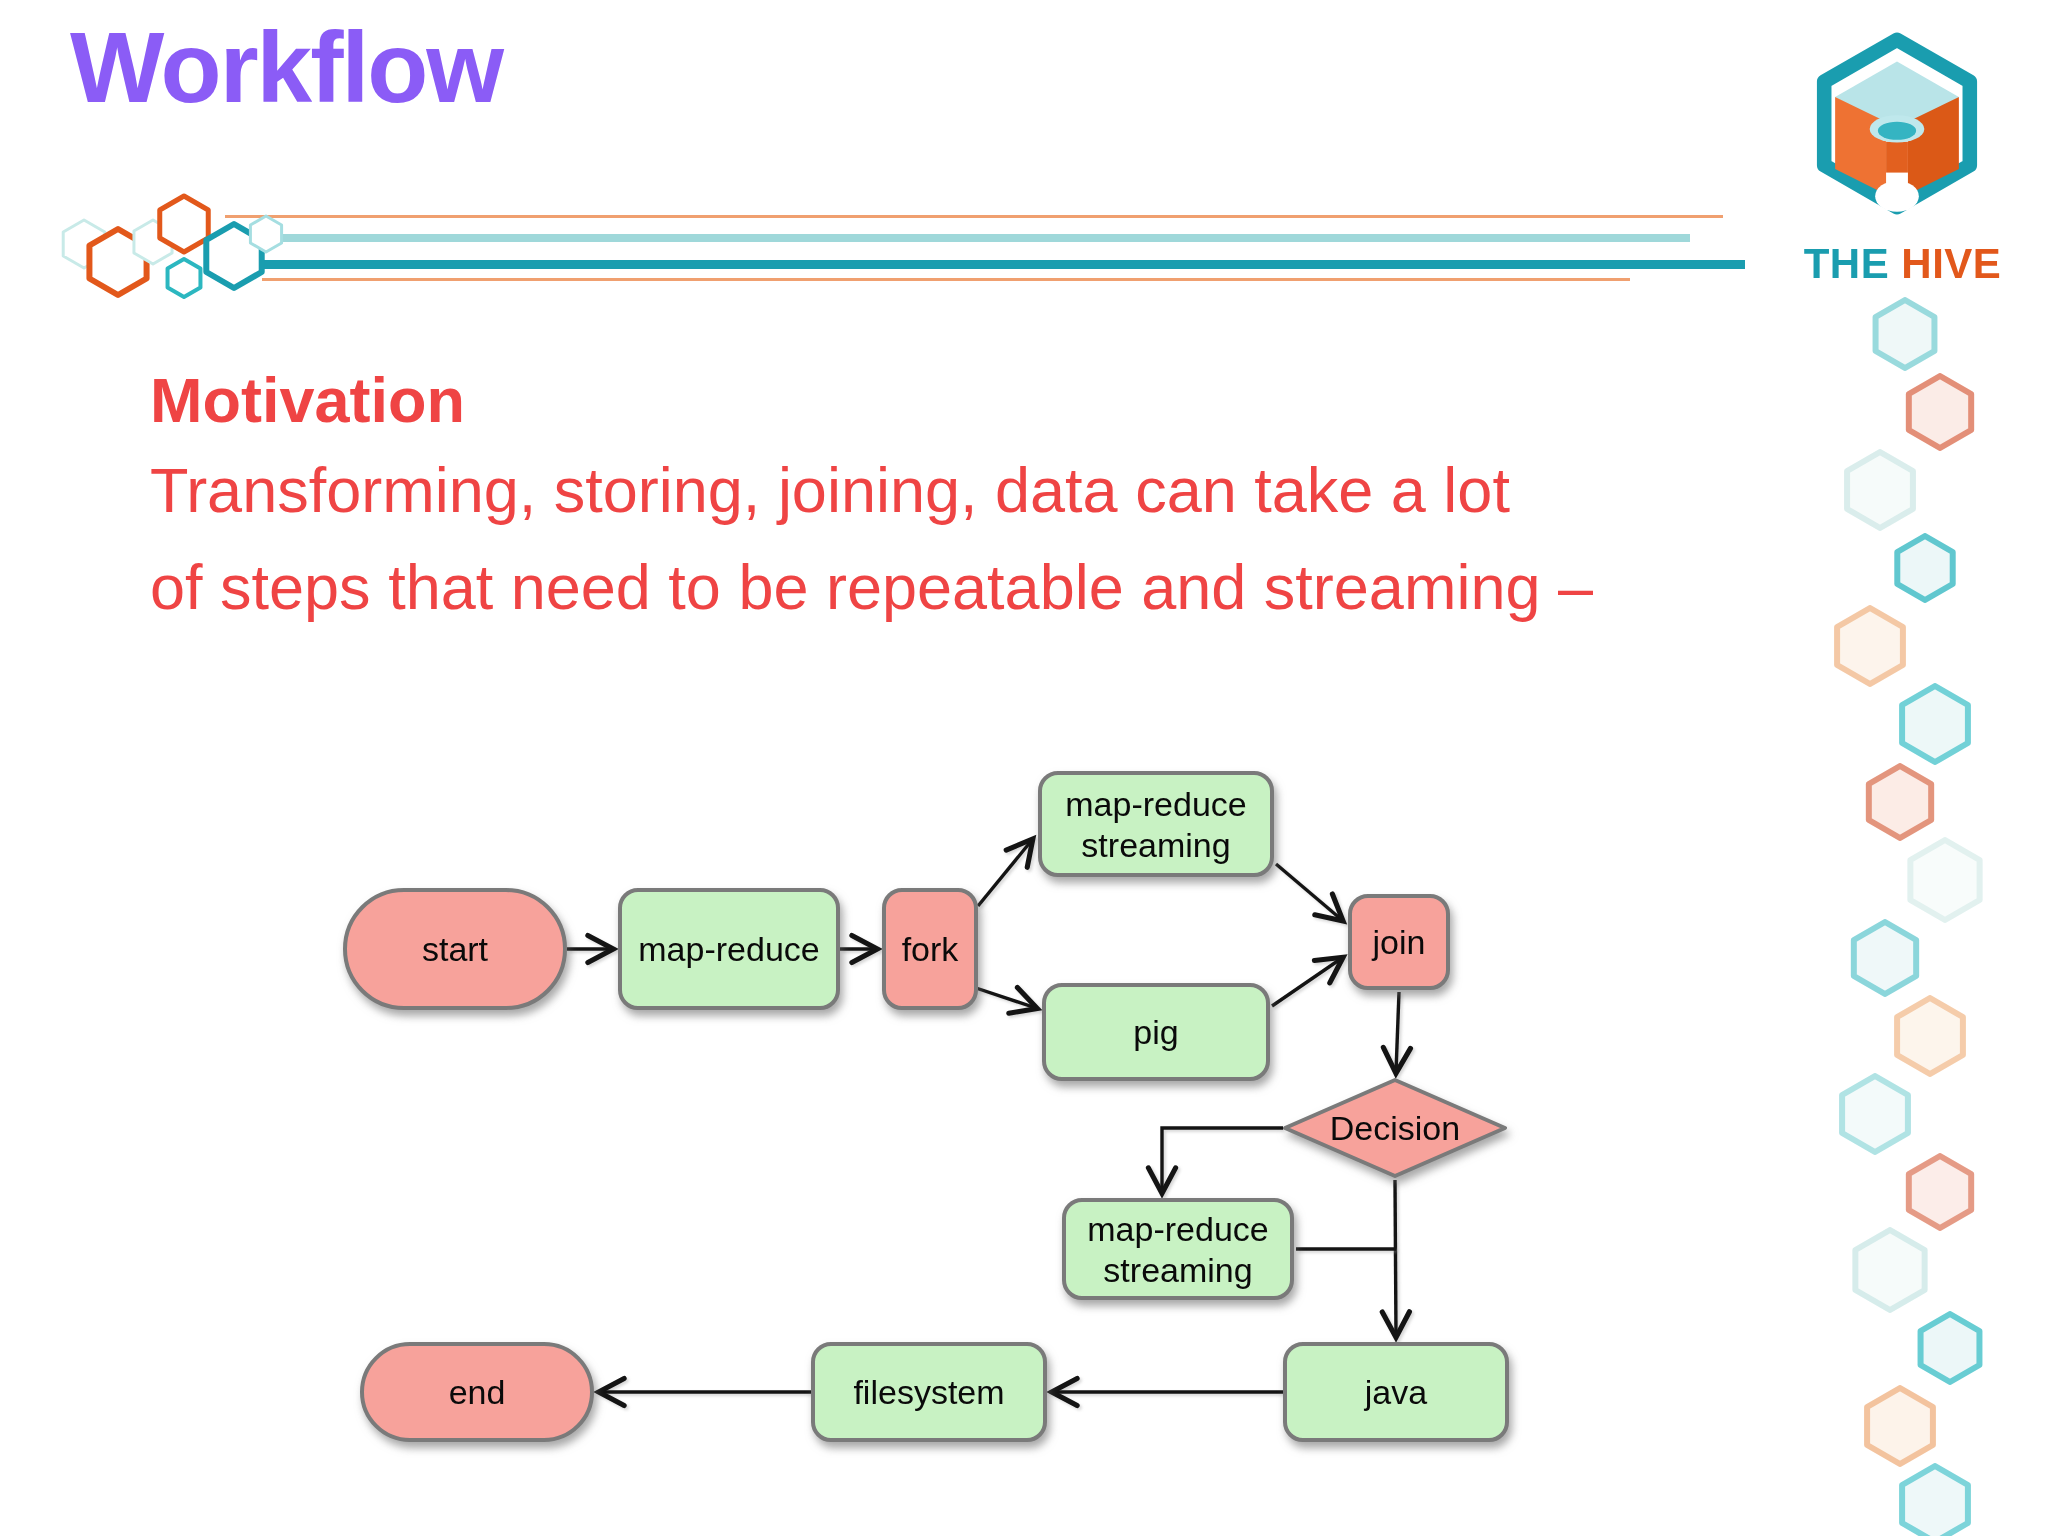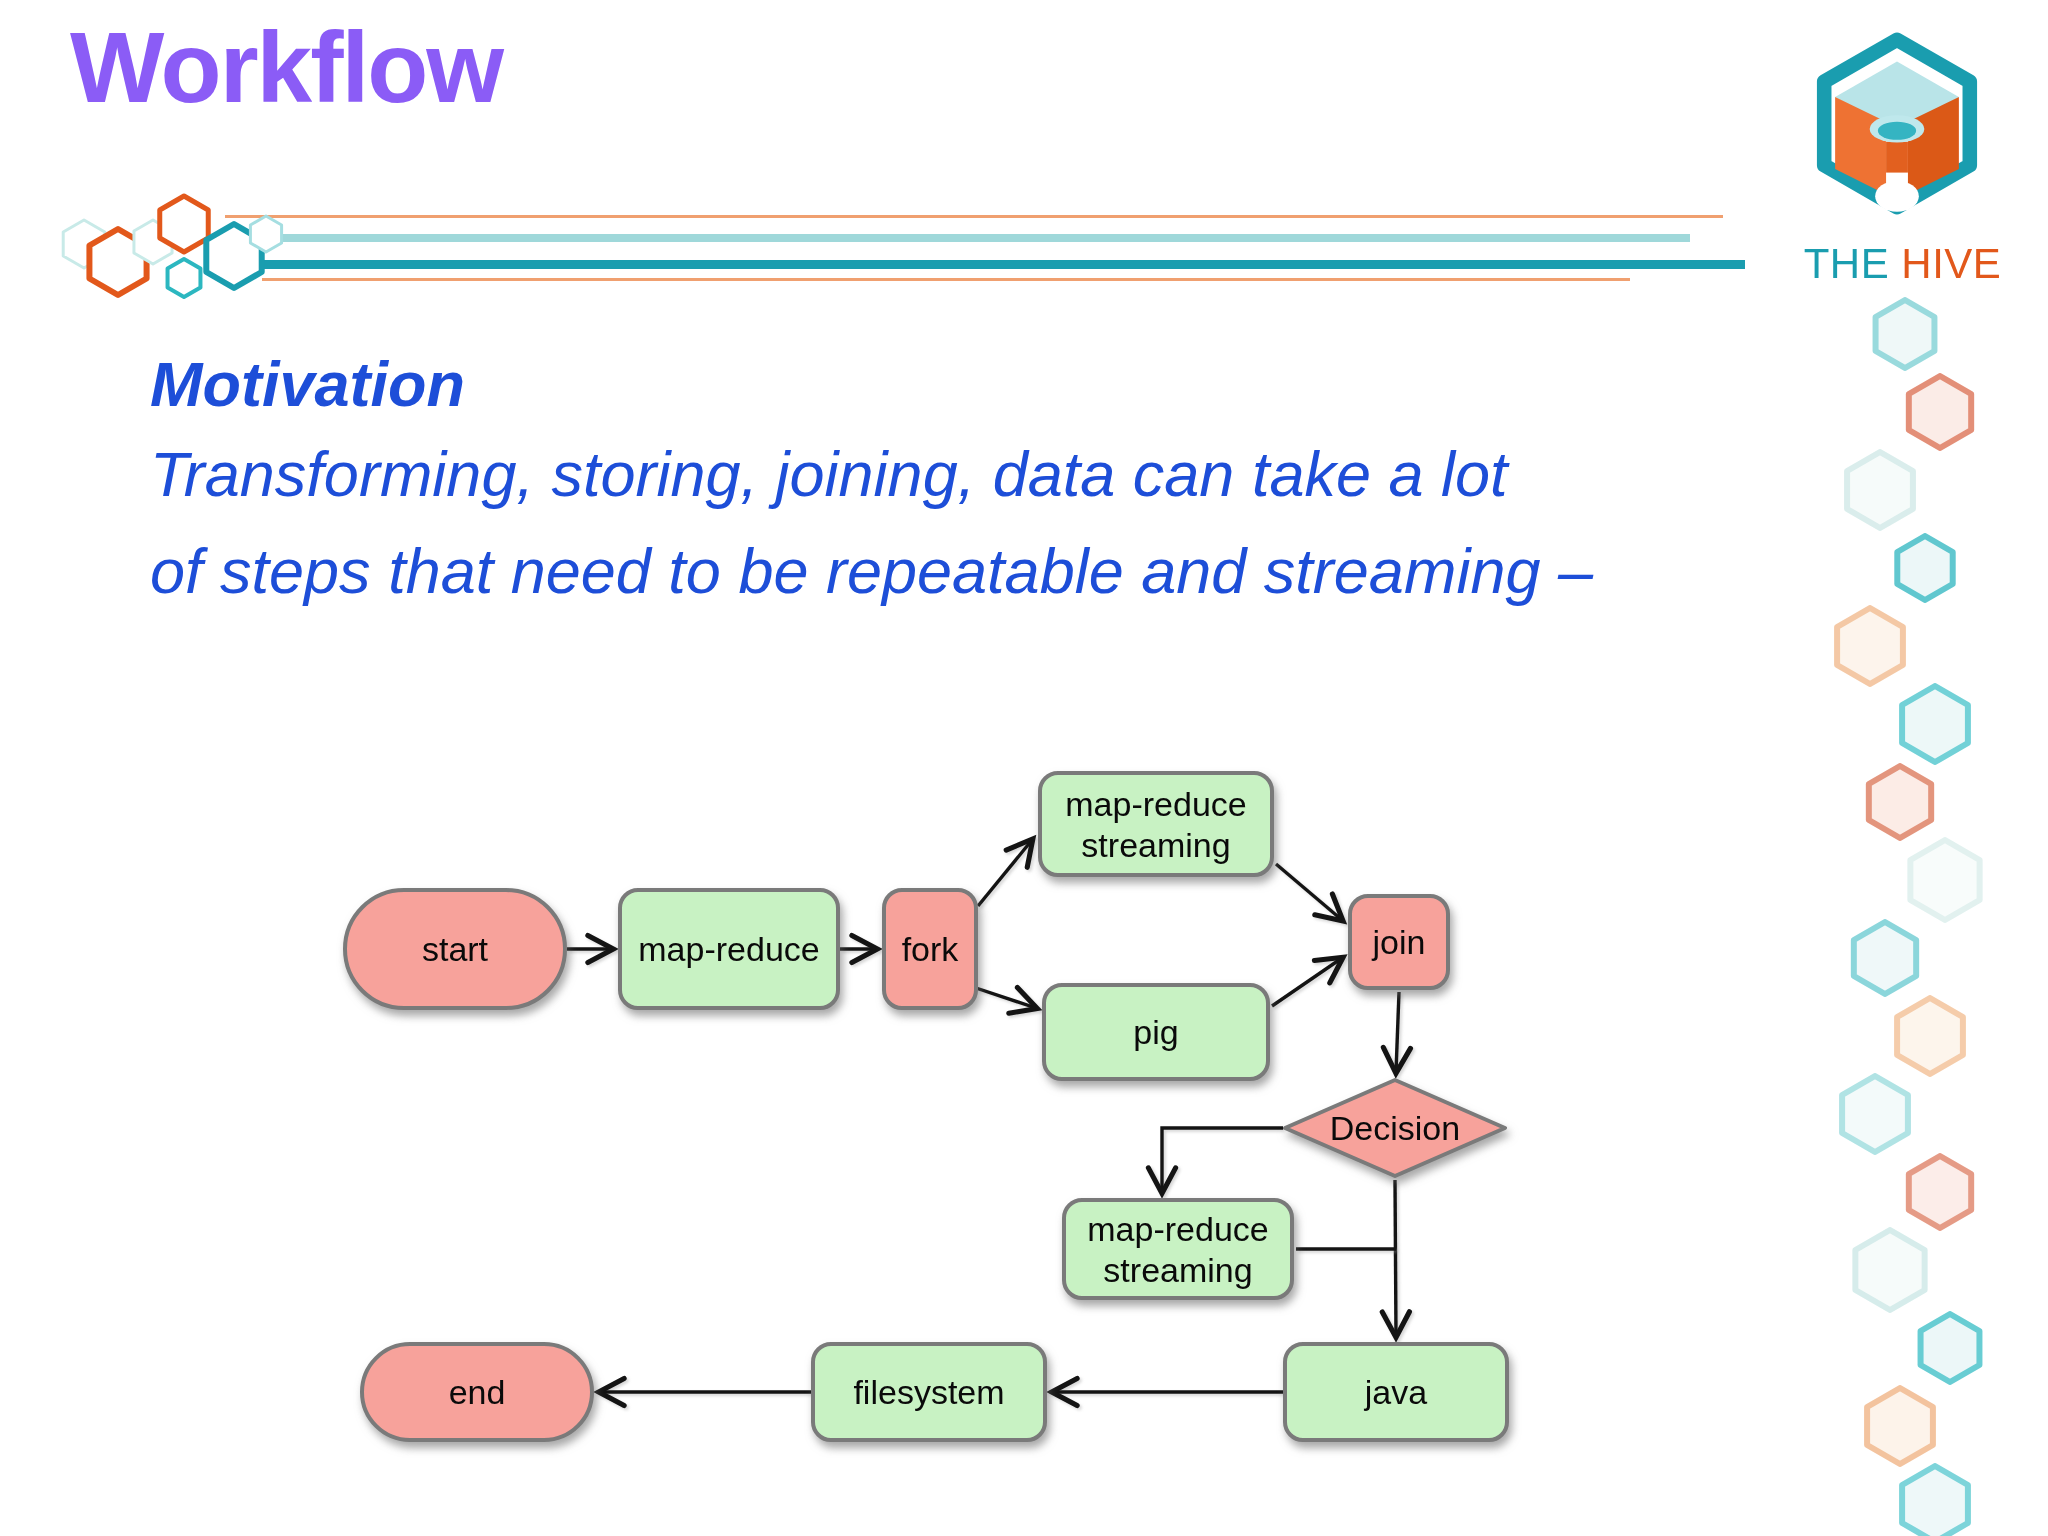--- a/index.html
+++ b/index.html
@@ -5,26 +5,26 @@
   html,body{margin:0;padding:0;background:#e8e8e8;}
   .slide{
     position:relative;width:2048px;height:1536px;background:#ffffff;overflow:hidden;
     font-family:"Liberation Sans",sans-serif;
   }
   .title{
     position:absolute;left:70px;top:10px;margin:0;
     font-size:100px;font-weight:bold;color:#8b5cf6;letter-spacing:-2px;
   }
   .decor-lines div{position:absolute;}
-  .motivation{position:absolute;left:150px;top:348px;color:#1d4ed8;font-style:italic;}
+  .motivation{position:absolute;left:150px;top:364px;color:#ef4444;}
   .motivation h2{margin:0 0 6px 0;font-size:63px;font-weight:bold;}
   .motivation .mline{font-size:63px;line-height:97px;white-space:nowrap;}
   .brand-text{
     position:absolute;left:1785px;top:240px;width:235px;text-align:center;
-    font-size:42px;font-weight:normal;letter-spacing:0.5px;white-space:nowrap;
+    font-size:42px;font-weight:bold;letter-spacing:0.5px;white-space:nowrap;
   }
   .brand-the{color:#1a9daf;}
   .brand-hive{color:#e2581b;}
   svg{position:absolute;}
   #hex-cluster{left:56px;top:184px;}
   #hive-logo{left:1806px;top:26px;}
   #hex-trail{left:1830px;top:292px;}
   #flowchart{left:330px;top:750px;}
   .flow-shape{stroke:#7a7a7a;stroke-width:4px;filter:drop-shadow(3px 6px 4px rgba(96,96,96,.55));}
   .flow-edge{stroke:#141414;stroke-width:3.4px;fill:none;filter:drop-shadow(2px 2px 1.5px rgba(150,150,150,.4));}

